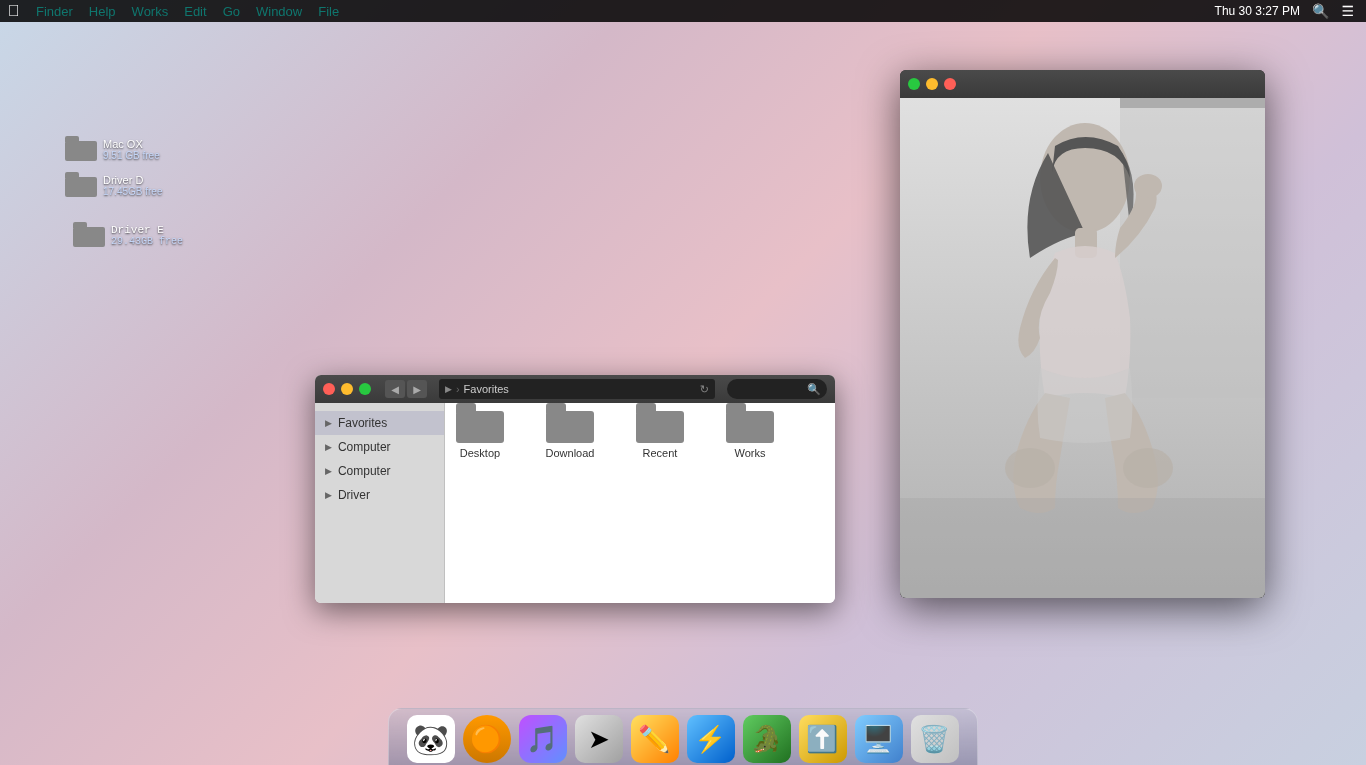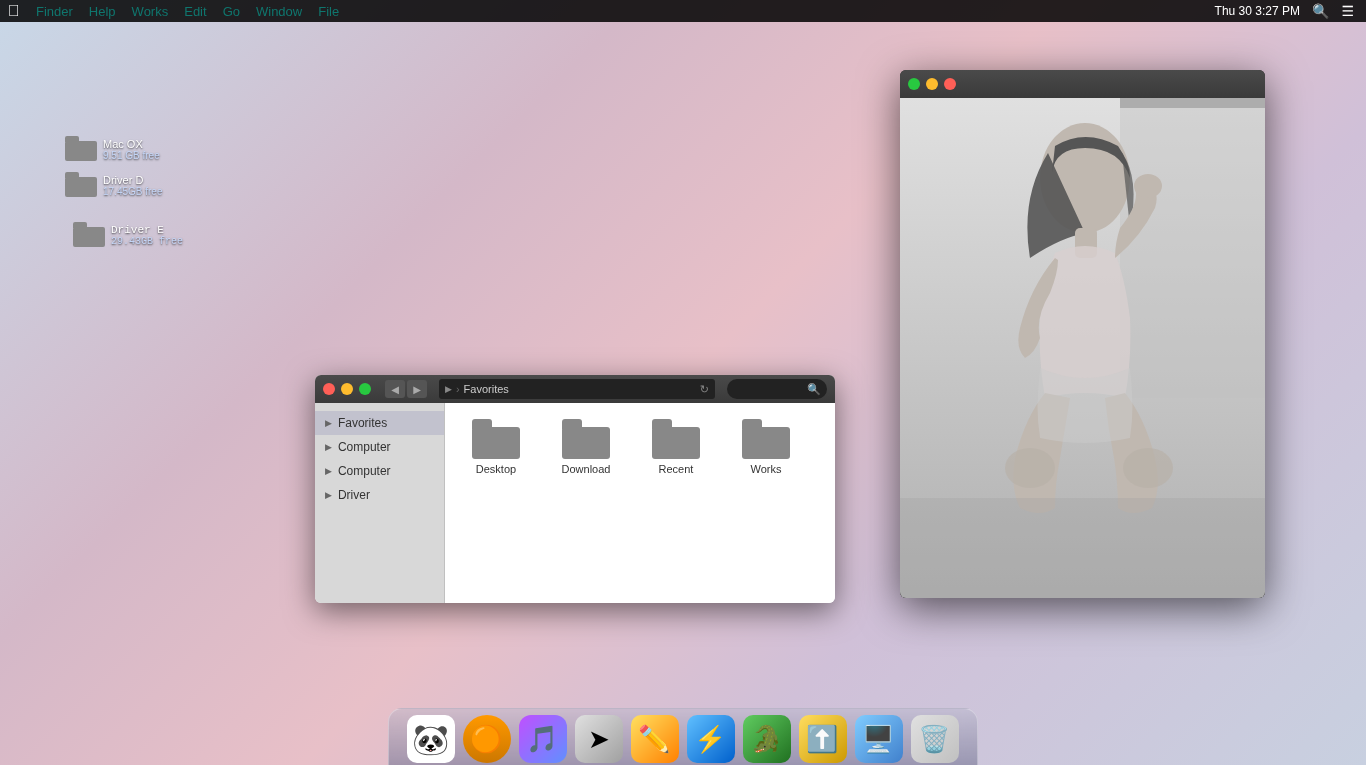--- a/index.html
+++ b/index.html
@@ -238,21 +238,20 @@
     .finder-sidebar-item.active {
       background: rgba(0,0,120,0.1);
     }
     .sidebar-arrow {
       font-size: 9px;
       color: #666;
     }
     .finder-main {
       flex: 1;
       background: white;
-      padding: 16px;
       display: flex;
       gap: 20px;
       align-items: flex-start;
     }
     .finder-folder-item {
       display: flex;
       flex-direction: column;
       align-items: center;
       gap: 4px;
       cursor: pointer;

